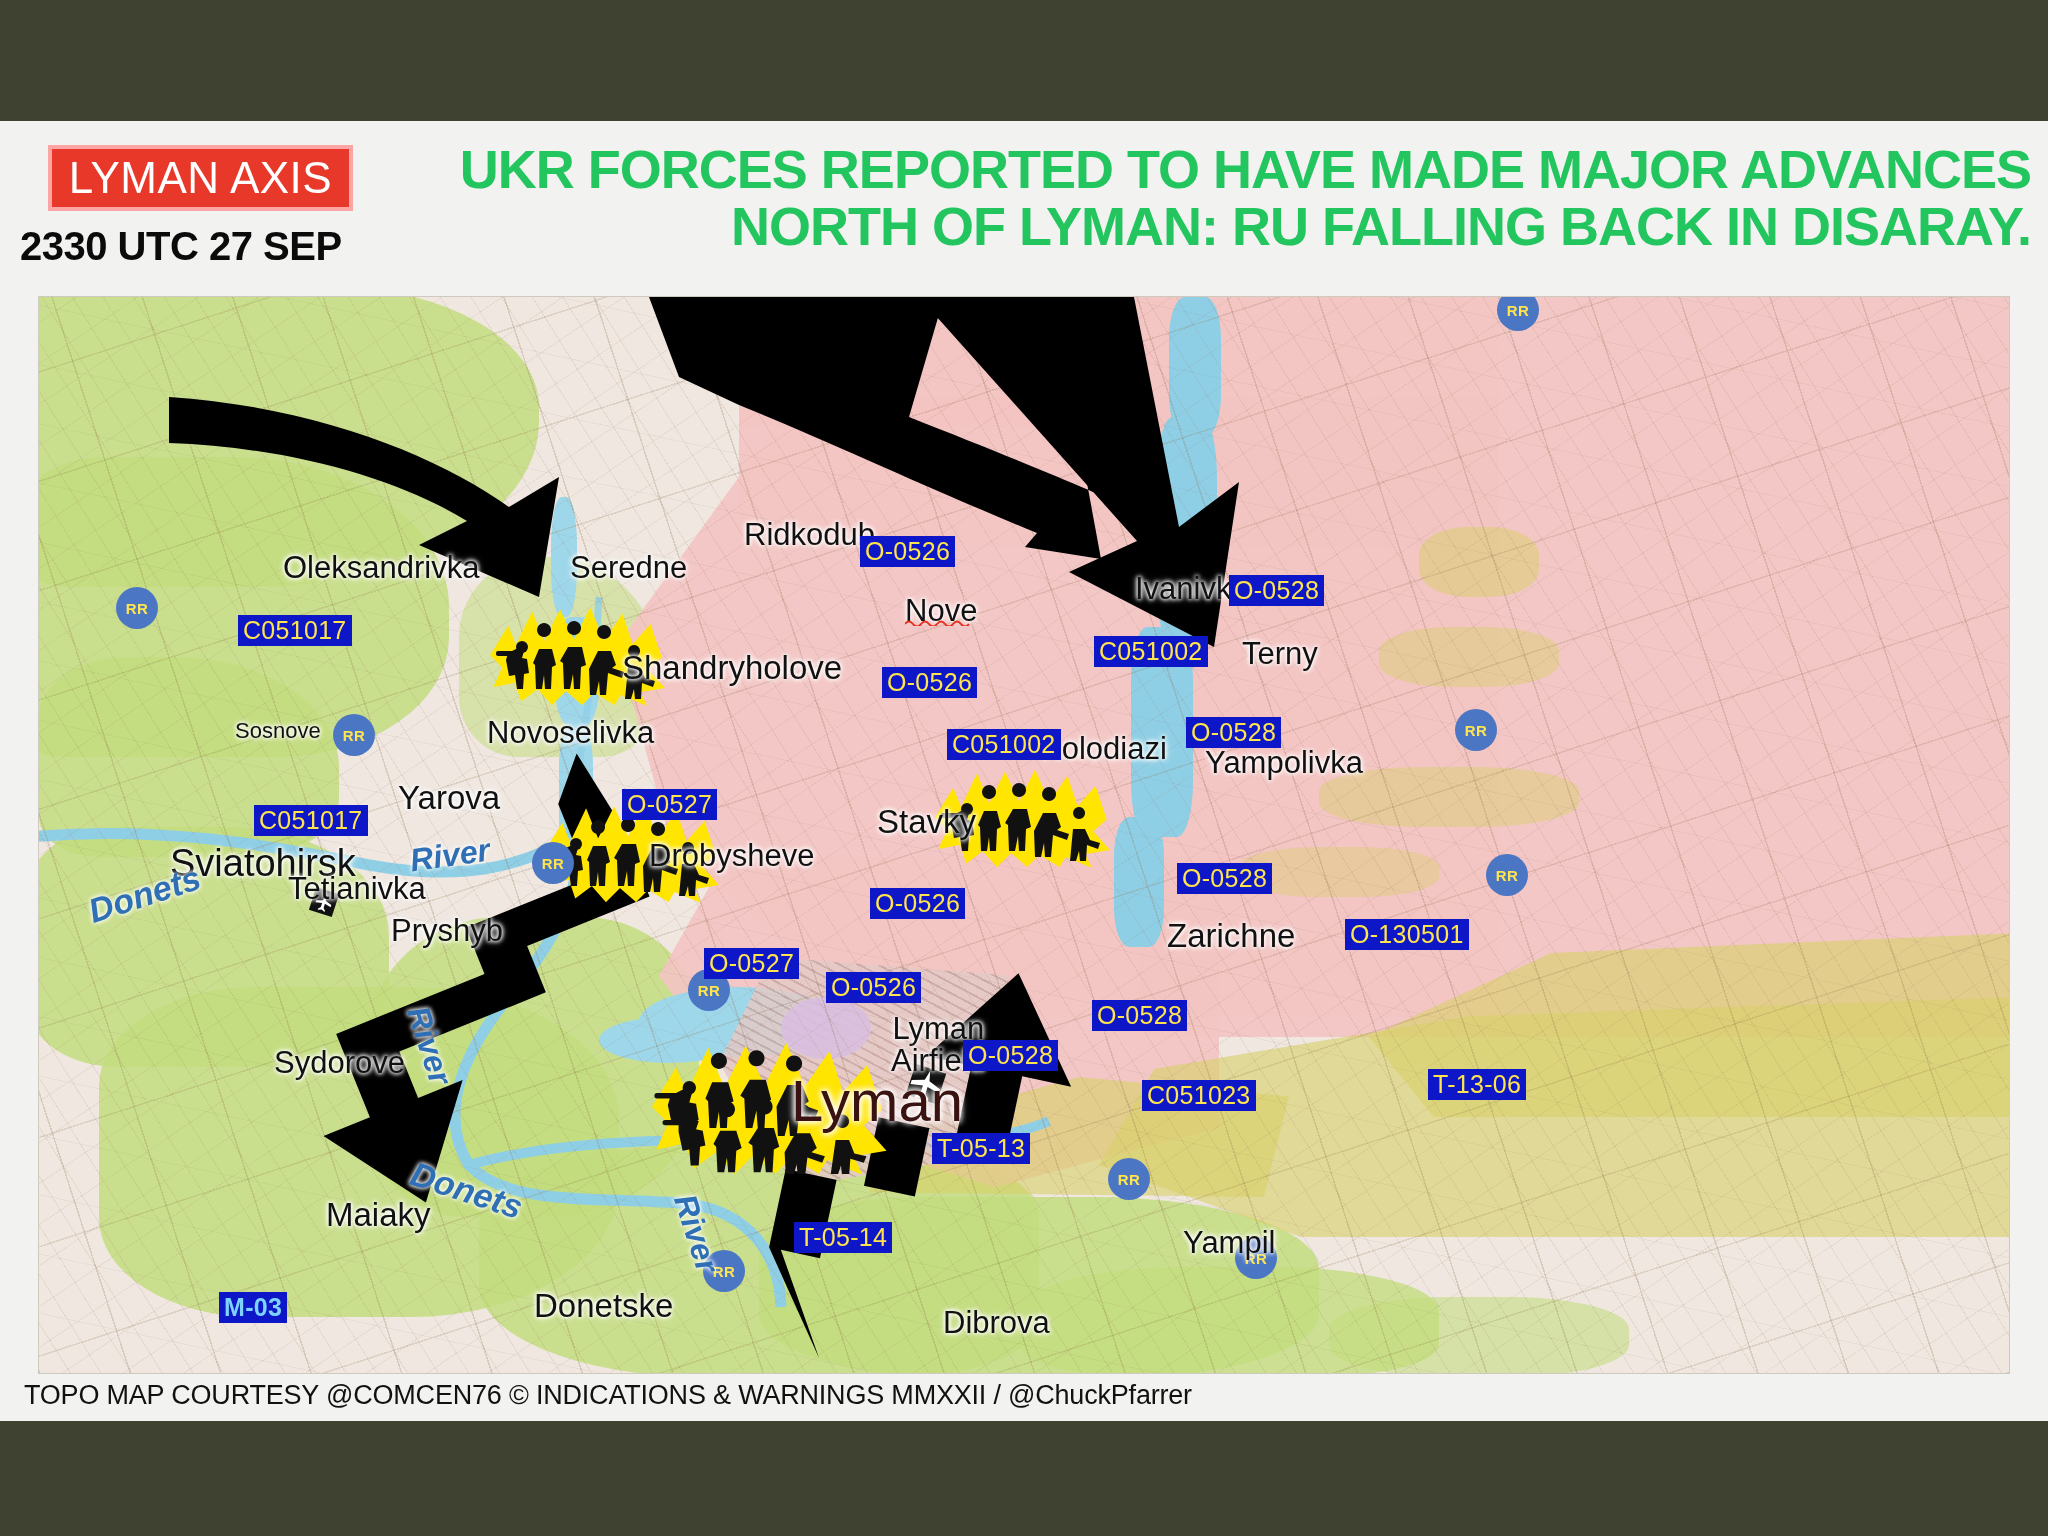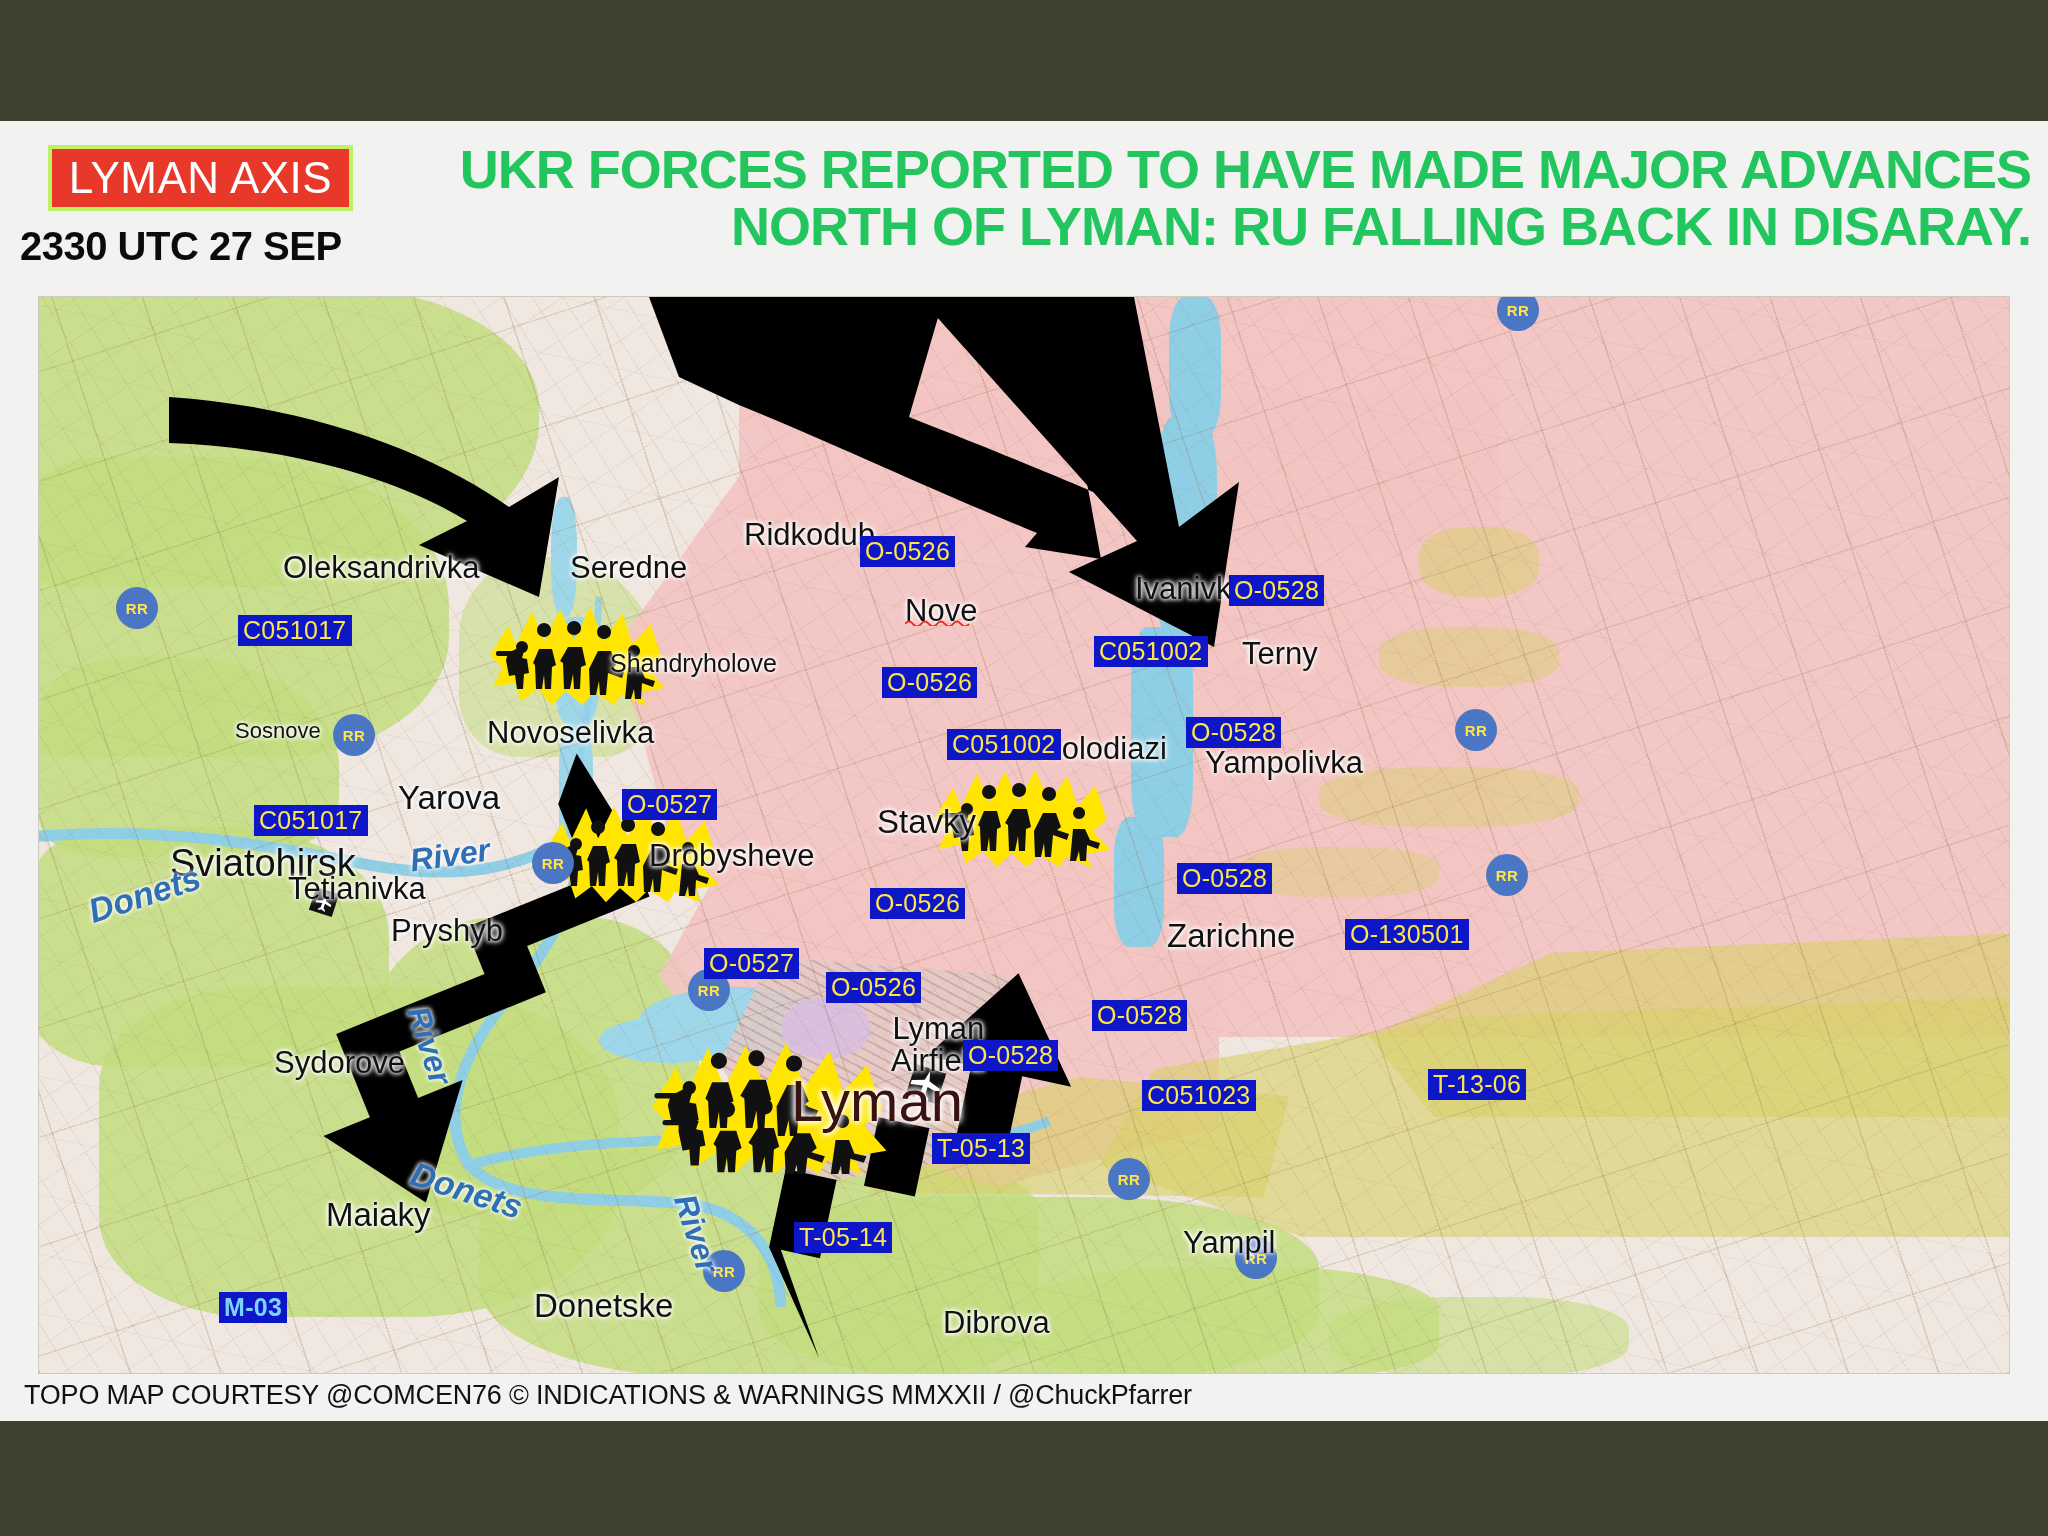--- a/index.html
+++ b/index.html
@@ -16,21 +16,21 @@
   }
   #sheet {
     position:absolute; left:0; top:121px; width:2048px; height:1300px;
     background:#f2f2f0;
   }
 
   
   #header { position:absolute; left:0; top:121px; width:2048px; height:175px; }
   #axis-badge {
     position:absolute; left:48px; top:24px; width:305px; height:66px;
-    background:#e8382a; border:4px solid #bef264;
+    background:#e8382a; border:4px solid #fca5a5;
     display:flex; align-items:center; justify-content:center;
   }
   #axis-badge span {
     color:#fff; font-size:44px; font-weight:400; letter-spacing:.5px;
     white-space:nowrap; font-family:"Liberation Sans", sans-serif;
   }
   #timestamp {
     position:absolute; left:20px; top:103px;
     font-size:40px; font-weight:bold; color:#0b0b0b; letter-spacing:-.5px;
     white-space:nowrap;
@@ -330,21 +330,21 @@
 
       <div class="place" style="left:244px;top:253px;font-size:31px;">Oleksandrivka</div>
       <div class="place" style="left:531px;top:253px;font-size:31px;">Seredne</div>
       <div class="place" style="left:705px;top:220px;font-size:31px;">Ridkodub</div>
       <div class="place" style="left:866px;top:288px;font-size:31px;margin-top:8px;">Nove</div>
       <svg class="spellerr" style="left:866px;top:322px;width:68px;" viewBox="0 0 68 7" preserveAspectRatio="none">
         <path d="M0 5 q4 -5 8 0 t8 0 t8 0 t8 0 t8 0 t8 0 t8 0 t8 0" stroke="#e83020" stroke-width="2" fill="none"></path>
       </svg>
       <div class="place" style="left:1096px;top:274px;font-size:31px;">Ivanivka</div>
       <div class="place" style="left:1203px;top:339px;font-size:31px;">Terny</div>
-      <div class="place" style="left:571px;top:352px;font-size:25px;text-align:right;">Shandryholove</div>
+      <div class="place" style="left:583px;top:352px;font-size:33px;text-align:right;">Shandryholove</div>
       <div class="place" style="left:196px;top:421px;font-size:22px;">Sosnove</div>
       <div class="place" style="left:448px;top:418px;font-size:31px;">Novoselivka</div>
       <div class="place" style="left:1002px;top:434px;font-size:31px;">Kolodiazi</div>
       <div class="place" style="left:1166px;top:448px;font-size:31px;">Yampolivka</div>
       <div class="place" style="left:359px;top:482px;font-size:33px;">Yarova</div>
       <div class="place" style="left:838px;top:506px;font-size:33px;">Stavky</div>
       <div class="place" style="left:131px;top:545px;font-size:38px;">Sviatohirsk</div>
       <div class="place" style="left:610px;top:541px;font-size:31px;">Drobysheve</div>
       <div class="place" style="left:249px;top:574px;font-size:31px;">Tetianivka</div>
       <div class="place" style="left:352px;top:616px;font-size:31px;">Pryshyb</div>

